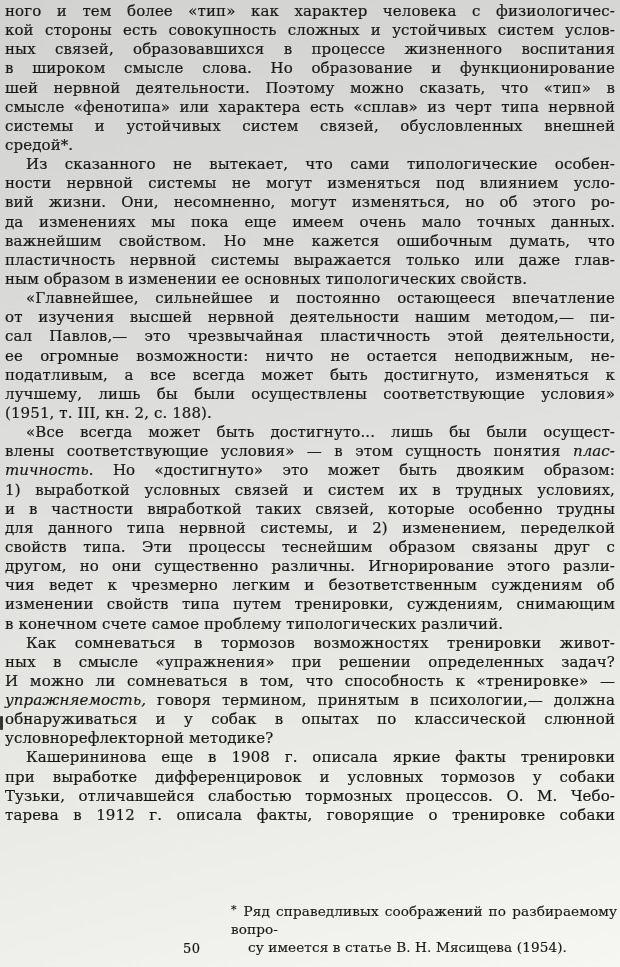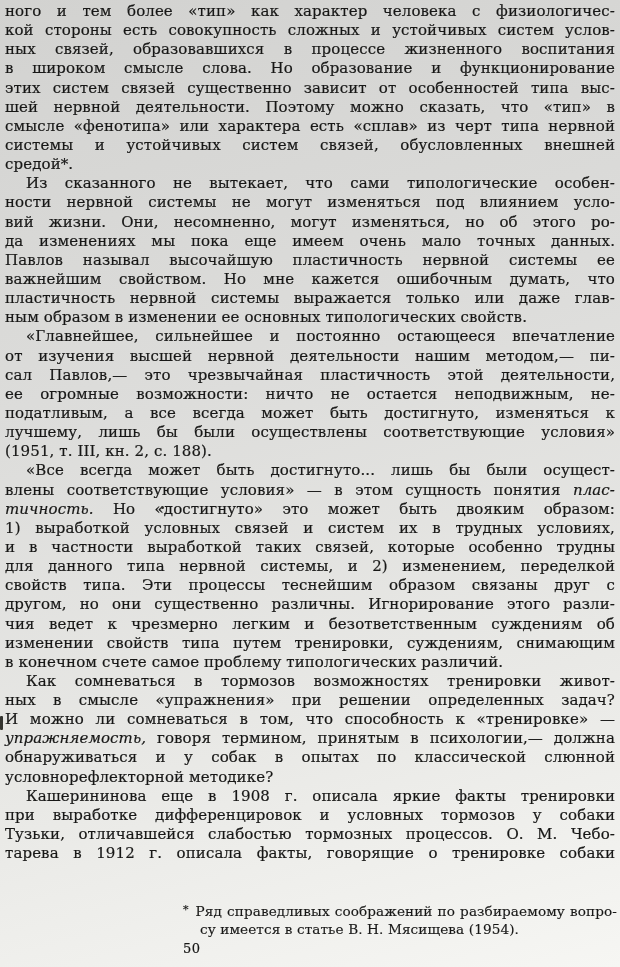--- a/index.html
+++ b/index.html
@@ -40,20 +40,21 @@
     top: 901px;
     width: 434px;
     font-size: 13.6px;
     line-height: 18.2px;
     letter-spacing: 0.1px;
     -webkit-text-stroke: 0.15px #1c1c1b;
   }
   .fnote-line {
     text-align: justify;
     text-align-last: left;
+    margin-left: 48px;
   }
   .fnote-line.fill { text-align-last: justify; }
   .fnote-cont { padding-left: 17px; }
   .fn-marker {
     font-size: 11px;
     vertical-align: 3px;
     margin-right: 7px;
   }
   .page-number {
     position: absolute;
@@ -85,30 +86,28 @@
 </head>
 <body>
 
 <div class="page">
 
   <div class="body-text">
       <div class="line fill"><span>ного и тем более «тип» как характер человека с физиологичес-</span></div>
       <div class="line fill"><span>кой стороны есть совокупность сложных и устойчивых систем услов-</span></div>
       <div class="line fill"><span>ных связей, образовавшихся в процессе жизненного воспитания</span></div>
       <div class="line fill"><span>в широком смысле слова. Но образование и функционирование</span></div>
-      <div class="line fill"><span>этих систем связей существенно зависит от особенностей типа выс-</span></div>
       <div class="line fill"><span>шей нервной деятельности. Поэтому можно сказать, что «тип» в</span></div>
       <div class="line fill"><span>смысле «фенотипа» или характера есть «сплав» из черт типа нервной</span></div>
       <div class="line fill"><span>системы и устойчивых систем связей, обусловленных внешней</span></div>
       <div class="line"><span>средой*.</span></div>
       <div class="line fill indent"><span>Из сказанного не вытекает, что сами типологические особен-</span></div>
       <div class="line fill"><span>ности нервной системы не могут изменяться под влиянием усло-</span></div>
       <div class="line fill"><span>вий жизни. Они, несомненно, могут изменяться, но об этого ро-</span></div>
       <div class="line fill"><span>да изменениях мы пока еще имеем очень мало точных данных.</span></div>
-      <div class="line fill"><span>Павлов называл высочайшую пластичность нервной системы ее</span></div>
       <div class="line fill"><span>важнейшим свойством. Но мне кажется ошибочным думать, что</span></div>
       <div class="line fill"><span>пластичность нервной системы выражается только или даже глав-</span></div>
       <div class="line"><span>ным образом в изменении ее основных типологических свойств.</span></div>
       <div class="line fill indent"><span>«Главнейшее, сильнейшее и постоянно остающееся впечатление</span></div>
       <div class="line fill"><span>от изучения высшей нервной деятельности нашим методом,— пи-</span></div>
       <div class="line fill"><span>сал Павлов,— это чрезвычайная пластичность этой деятельности,</span></div>
       <div class="line fill"><span>ее огромные возможности: ничто не остается неподвижным, не-</span></div>
       <div class="line fill"><span>податливым, а все всегда может быть достигнуто, изменяться к</span></div>
       <div class="line fill"><span>лучшему, лишь бы были осуществлены соответствующие условия»</span></div>
       <div class="line"><span>(1951, т. III, кн. 2, с. 188).</span></div>

